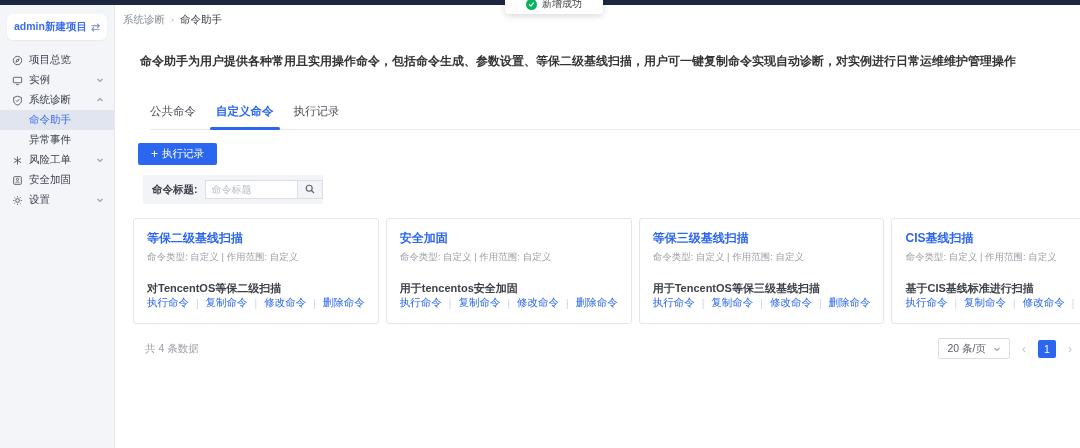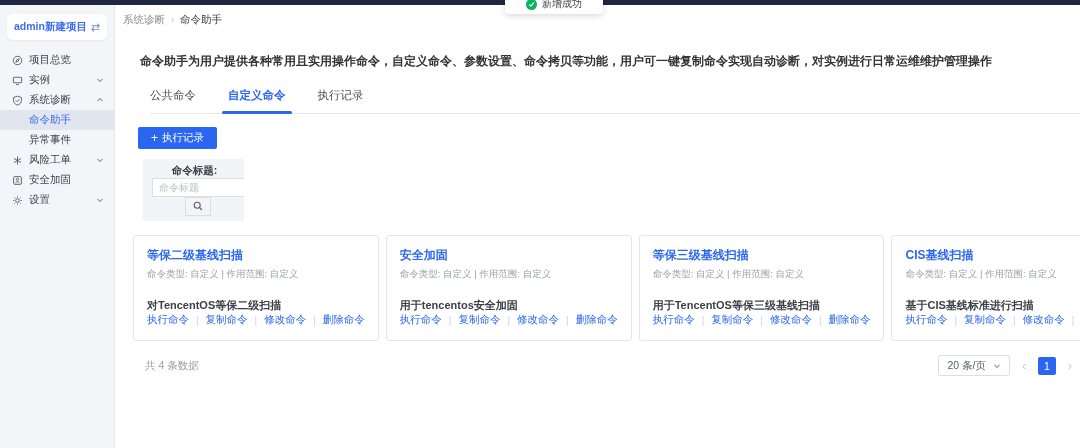--- a/index.html
+++ b/index.html
@@ -39,33 +39,33 @@
     font-size:10.5px; color:#3c4250; cursor:pointer; }
   .sub-item.active { background:#e1e5ef; color:#3a6df0; }
 
   
   .main { position:absolute; left:115px; top:5px; width:965px; height:443px; background:#fff; }
   .breadcrumb { padding:8px 0 0 8px; font-size:10.5px; color:#8a8f99; display:flex; align-items:center; gap:6px; }
   .breadcrumb .sep { font-size:9px; color:#aab0b9; }
   .breadcrumb .current { color:#3c4048; }
   .page-desc { margin:26px 20px 0 25px; font-size:12px; font-weight:700; color:#333; white-space:nowrap; }
 
-  .tabs-row { margin:18px 0 0 35px; border-bottom:1px solid #e8e9ec; display:flex; gap:32px; height:26px; }
+  .tabs-row { margin:34px 0 0 35px; border-bottom:1px solid #e8e9ec; display:flex; gap:20px; height:26px; }
   .tab { font-size:11.5px; color:#4a4f58; cursor:pointer; position:relative; padding-bottom:10px; white-space:nowrap; }
   .tab.active { color:#2a66f0; font-weight:700; }
   .tab.active::after { content:""; position:absolute; left:-6px; right:-6px; bottom:-1px; height:3px;
     background:#2a66f0; border-radius:2px; }
 
   .content { padding:13px 6px 0 18px; }
   .add-btn { display:inline-flex; align-items:center; height:22px; padding:0 13px; margin-left:5px;
     background:#2a66f0; color:#fff; font-size:10.5px; border:none; border-radius:2px; cursor:pointer; gap:4px; }
   .add-btn .plus { font-size:12px; line-height:1; }
 
   .search-bar { margin-top:10px; margin-left:10px; display:inline-flex; align-items:center;
-    background:#f3f4f7; padding:5px 0 5px 9px; border-radius:2px;flex-direction:column; }
+    background:#f3f4f7; padding:5px 0 5px 9px; border-radius:2px; }
   .search-label { font-size:10.5px; font-weight:700; color:#3c4048; margin-right:7px; white-space:nowrap; }
   .search-input { width:92px; height:19px; border:1px solid #dcdee3; border-right:none; background:#fff;
     font-size:10px; padding:0 6px; color:#333; outline:none; font-family:inherit; }
   .search-input::placeholder { color:#b8bcc4; }
   .search-btn { width:26px; height:19px; border:1px solid #dcdee3; background:#f3f4f7; cursor:pointer;
     display:flex; align-items:center; justify-content:center; }
   .search-btn svg { width:10px; height:10px; stroke:#5a5f68; }
 
   .cards { margin-top:14px; display:grid; grid-template-columns:repeat(4,1fr); gap:7px; }
   .card { background:#fff; border:1px solid #e4e6ea; border-radius:3px; padding:11px 13px 13px 13px; height:106px;
@@ -202,21 +202,21 @@
   </div>
 
   <div class="main">
 
     <div class="breadcrumb">
       <span>系统诊断</span>
       <span class="sep">›</span>
       <span class="current">命令助手</span>
     </div>
 
-    <div class="page-desc">命令助手为用户提供各种常用且实用操作命令，自定义命令、参数设置、命令拷贝等功能，用户可一键复制命令实现自动诊断，对实例进行日常运维维护管理操作</div>
+    <div class="page-desc">命令助手为用户提供各种常用且实用操作命令，包括命令生成、参数设置、等保二级基线扫描，用户可一键复制命令实现自动诊断，对实例进行日常运维维护管理操作</div>
 
     <div class="tabs-row">
       <div class="tab">公共命令</div>
       <div class="tab active">自定义命令</div>
       <div class="tab">执行记录</div>
     </div>
 
     <div class="content">
 
       <button class="add-btn">

